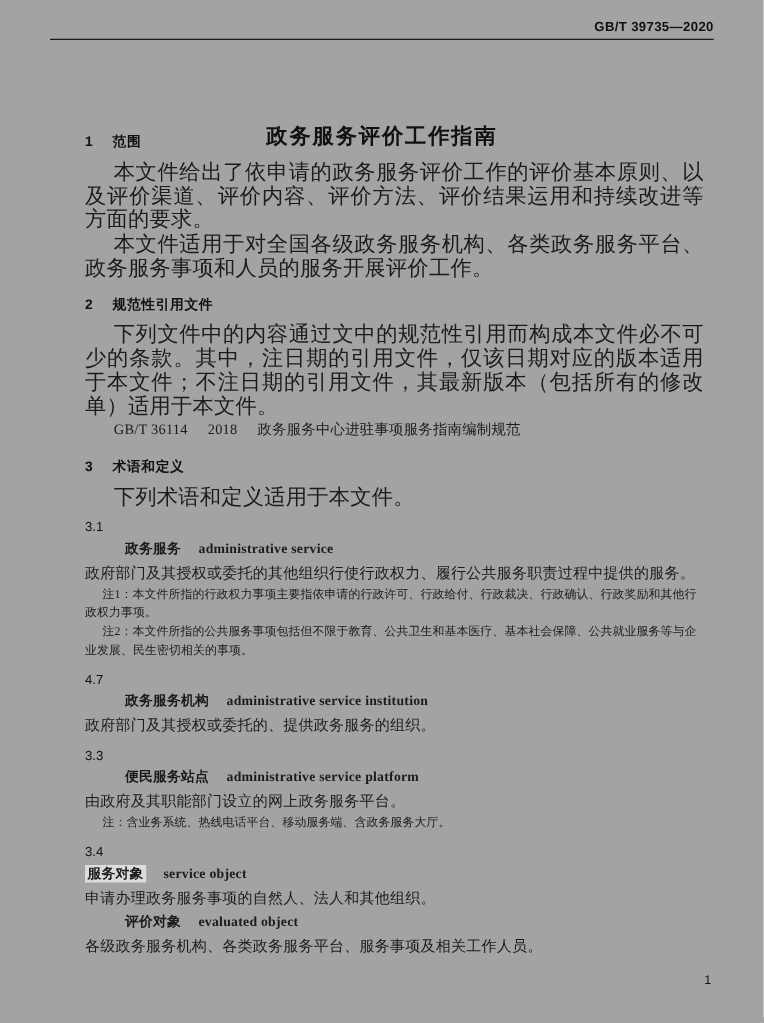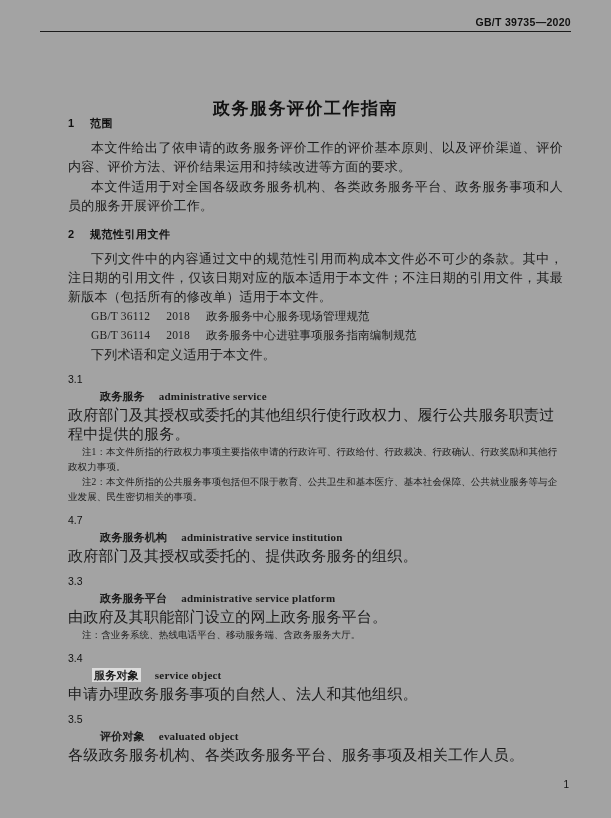--- a/index.html
+++ b/index.html
@@ -44,36 +44,36 @@
     font-weight: bold;
     font-size: 17px;
     letter-spacing: 1.5px;
     color: #111;
     margin-top: 40px;
   }
   .body {
     position: absolute;
     left: 68px;
     right: 48px;
-    top: 104px;
+    top: 94px;
   }
   .h1 {
     font-family: "Liberation Sans", sans-serif;
     font-weight: bold;
     font-size: 11px;
     letter-spacing: 0.5px;
     margin: 12px 0 7px 0;
     color: #111;
   }
   .h1 .num {
     display: inline-block;
     width: 22px;
   }
   .p {
-    font-size: 13px;
+    font-size: 17px;
     line-height: 19px;
     text-align: justify;
     text-justify: inter-ideograph;
     margin: 0 0 1px 0;
     letter-spacing: 0.2px;
   }
   .p.ind {
     text-indent: 23px;
   }
   .ref {
@@ -107,24 +107,23 @@
   }
   .term .en {
     font-family: "Liberation Serif", serif;
     font-weight: bold;
     font-size: 11px;
     margin-left: 14px;
   }
   .term.highlight .cn {
     background: #dcdcdc;
     padding: 1px 2px;
-    margin-left: 24px;
   }
   .def {
-    font-size: 15px;
+    font-size: 12px;
     line-height: 19px;
     margin: 0 0 1px 0;
     letter-spacing: 0.2px;
   }
   .note {
     font-size: 9.5px;
     line-height: 15px;
     margin: 0;
     text-indent: 14px;
     letter-spacing: 0.1px;
@@ -155,56 +154,55 @@
       <span class="num">1</span><span>范围</span>
     </div>
     <p class="p ind">本文件给出了依申请的政务服务评价工作的评价基本原则、以及评价渠道、评价内容、评价方法、评价结果运用和持续改进等方面的要求。</p>
     <p class="p ind">本文件适用于对全国各级政务服务机构、各类政务服务平台、政务服务事项和人员的服务开展评价工作。</p>
 
     <div class="h1">
       <span class="num">2</span><span>规范性引用文件</span>
     </div>
     <p class="p ind">下列文件中的内容通过文中的规范性引用而构成本文件必不可少的条款。其中，注日期的引用文件，仅该日期对应的版本适用于本文件；不注日期的引用文件，其最新版本（包括所有的修改单）适用于本文件。</p>
     <p class="ref">
-      <span>GB/T 36112</span><span class="sp"></span><span>2018</span><span class="sp"></span><span>政务服务中心服务现场管理规范</span>
-    </p>
-    <p class="ref">
       <span>GB/T 36114</span><span class="sp"></span><span>2018</span><span class="sp"></span><span>政务服务中心进驻事项服务指南编制规范</span>
     </p>
 
+    <div class="h1">
+      <span class="num">3</span><span>术语和定义</span>
+    </div>
     <p class="p ind">下列术语和定义适用于本文件。</p>
 
     <div class="clause-num">3.1</div>
     <p class="term">
       <span class="cn">政务服务</span><span class="en">administrative service</span>
     </p>
     <p class="def">政府部门及其授权或委托的其他组织行使行政权力、履行公共服务职责过程中提供的服务。</p>
     <p class="note">注1：本文件所指的行政权力事项主要指依申请的行政许可、行政给付、行政裁决、行政确认、行政奖励和其他行政权力事项。</p>
     <p class="note">注2：本文件所指的公共服务事项包括但不限于教育、公共卫生和基本医疗、基本社会保障、公共就业服务等与企业发展、民生密切相关的事项。</p>
 
     <div class="clause-num">4.7</div>
     <p class="term">
       <span class="cn">政务服务机构</span><span class="en">administrative service institution</span>
     </p>
     <p class="def">政府部门及其授权或委托的、提供政务服务的组织。</p>
 
     <div class="clause-num">3.3</div>
     <p class="term">
-      <span class="cn">政务服务平台</span><span class="en">administrative service platform</span>
+      <span class="cn">便民服务站点</span><span class="en">administrative service platform</span>
     </p>
     <p class="def">由政府及其职能部门设立的网上政务服务平台。</p>
     <p class="note">注：含业务系统、热线电话平台、移动服务端、含政务服务大厅。</p>
 
     <div class="clause-num">3.4</div>
     <p class="term highlight">
       <span class="cn">服务对象</span><span class="en">service object</span>
     </p>
     <p class="def">申请办理政务服务事项的自然人、法人和其他组织。</p>
 
-    <div class="clause-num">3.5</div>
     <p class="term">
       <span class="cn">评价对象</span><span class="en">evaluated object</span>
     </p>
     <p class="def">各级政务服务机构、各类政务服务平台、服务事项及相关工作人员。</p>
 
   </div>
 
   <div class="pagenum">1</div>
 </div>
 

